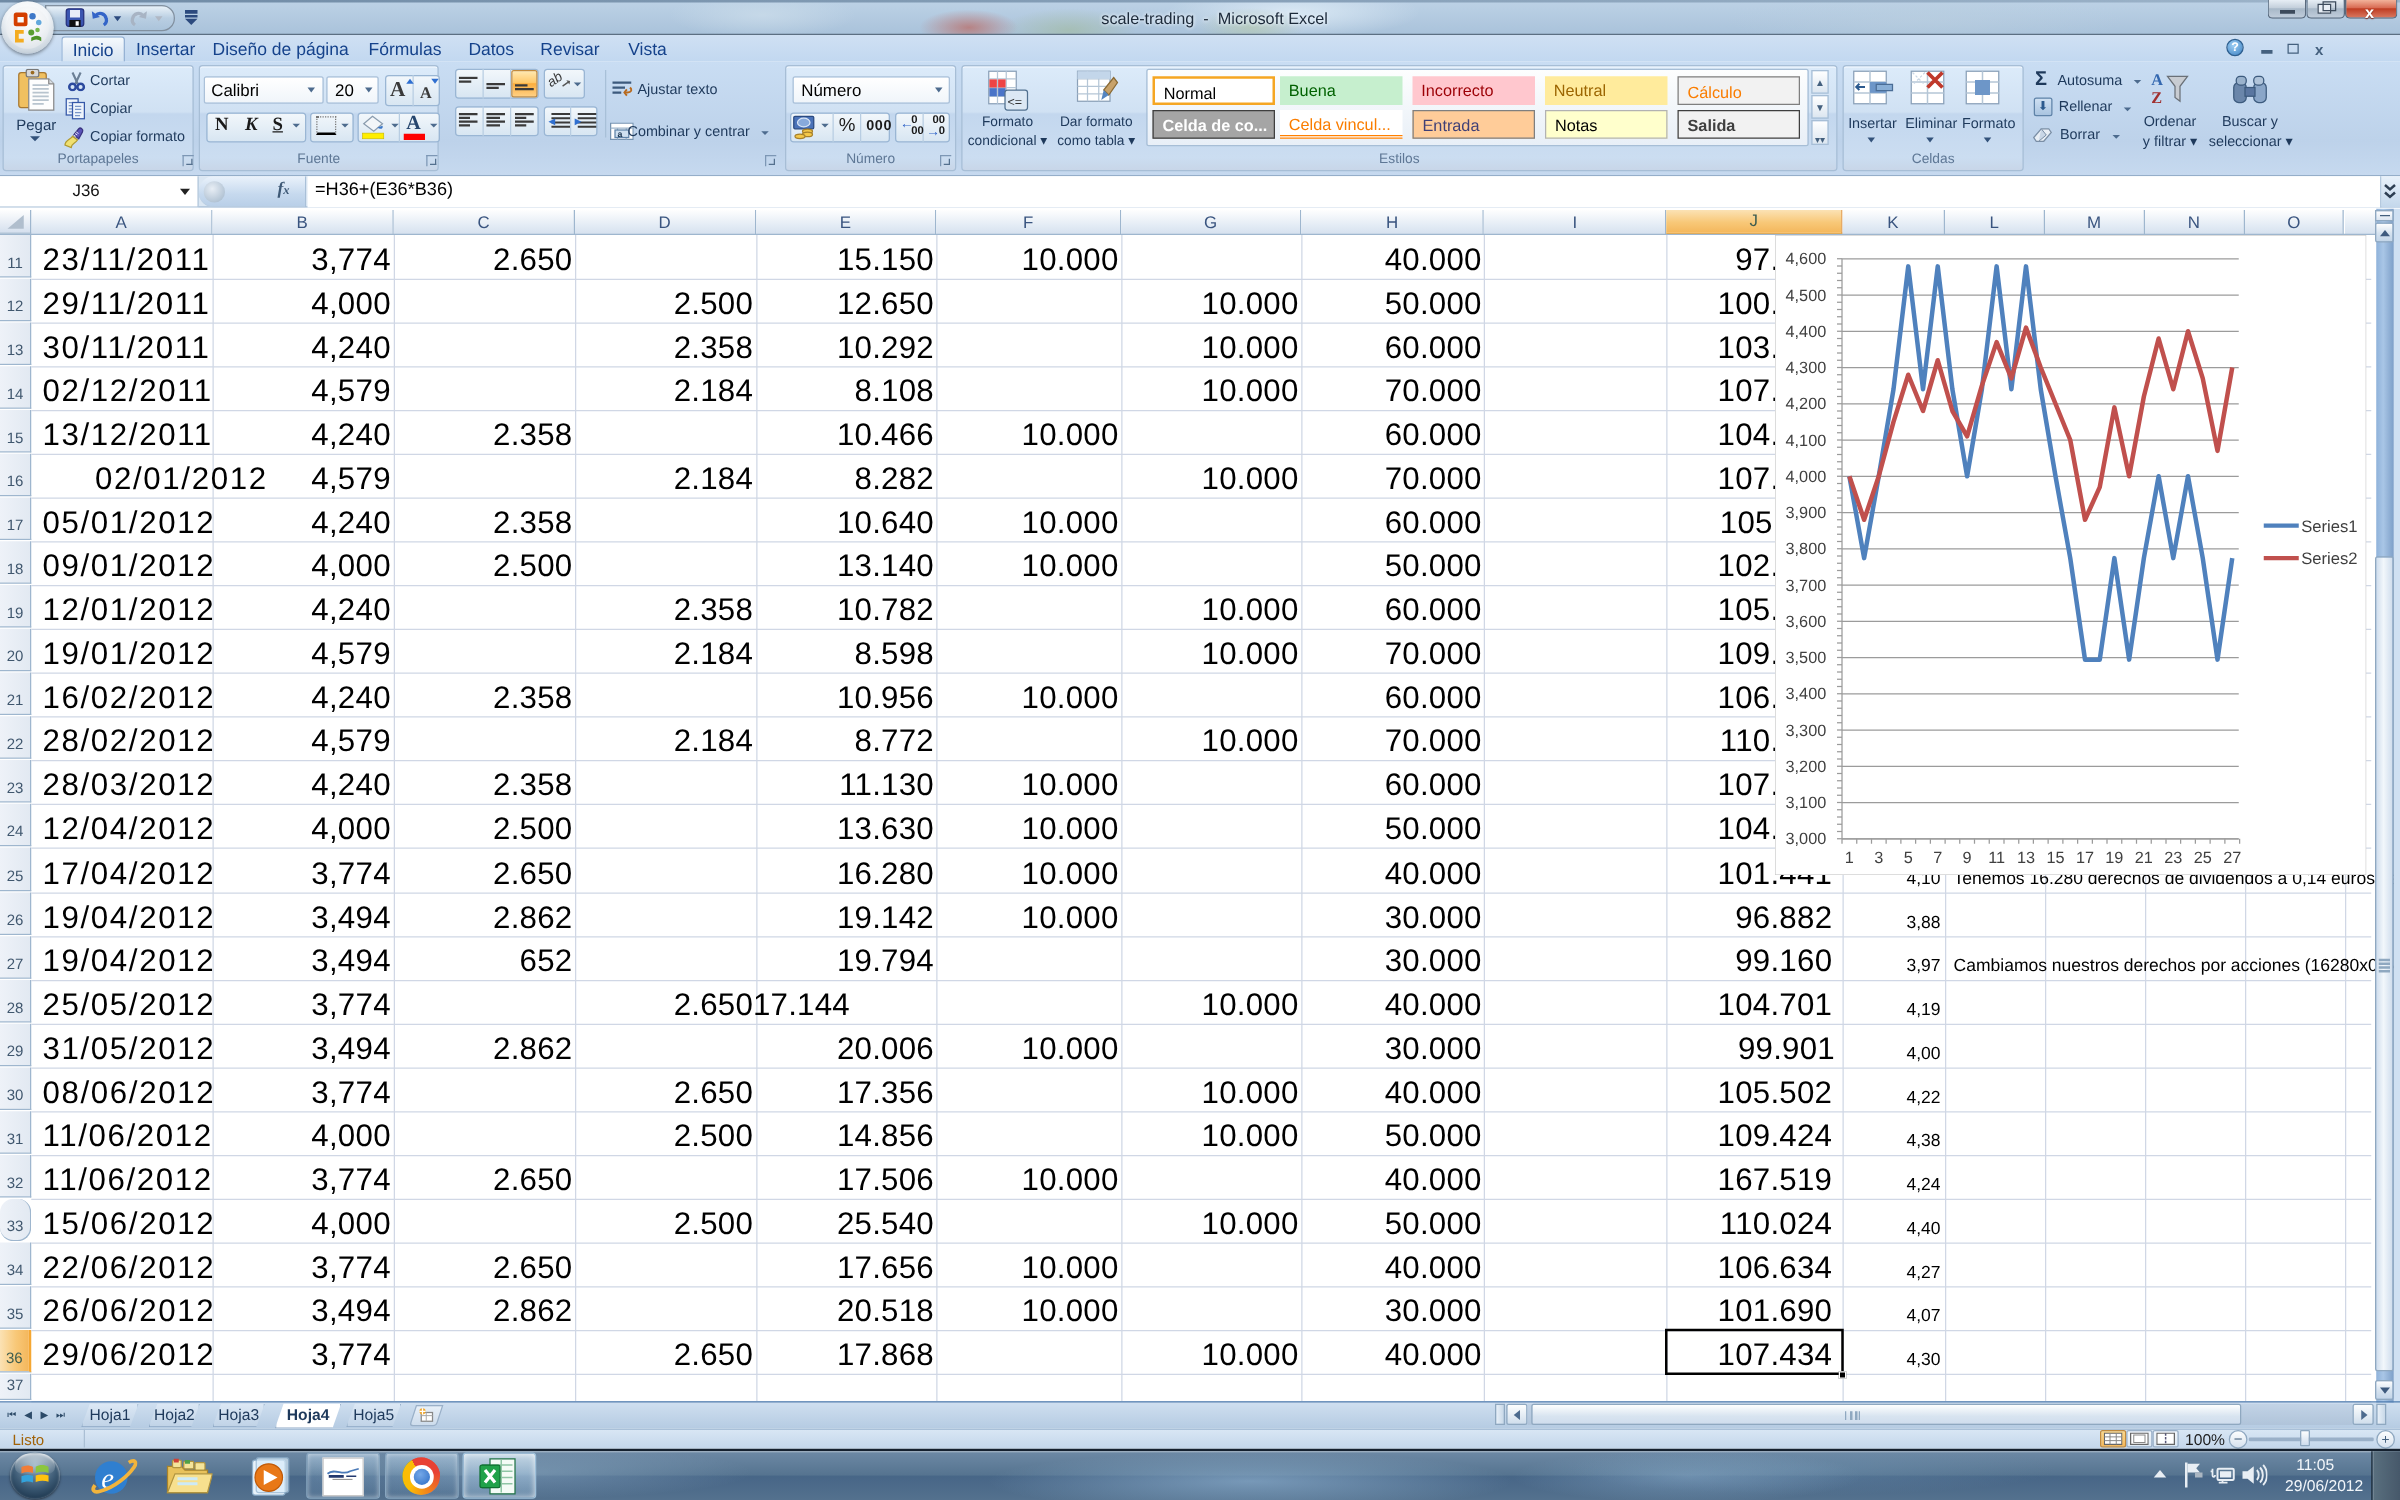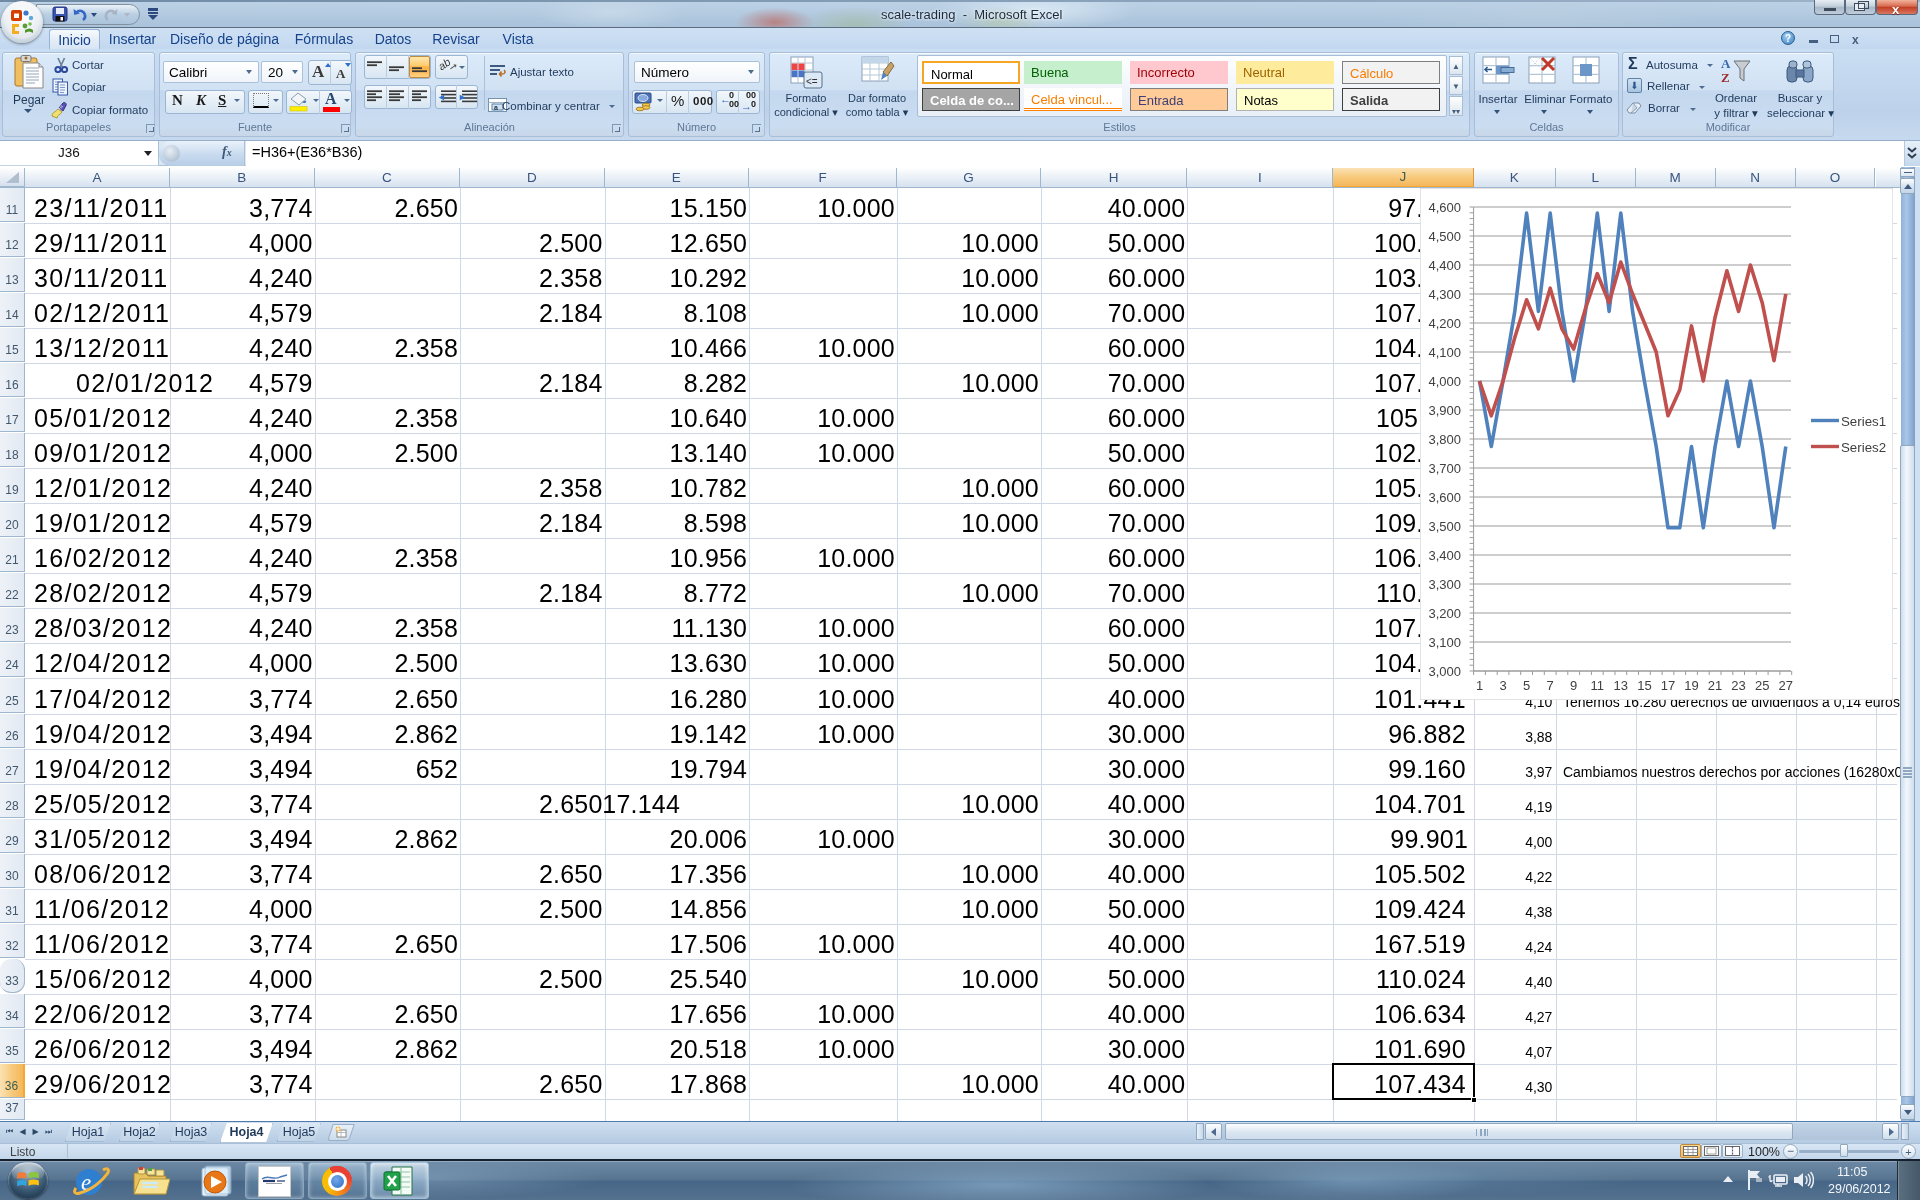--- a/index.html
+++ b/index.html
@@ -93,34 +93,28 @@
 <div class="a" style="left:1830px;top:35px;width:9px;height:8px;border:1.5px solid #44607e;"></div>
 <div class="a" style="left:1852px;top:33px;color:#44607e;font-size:12px;font-weight:bold;">x</div>
 
 <div class="a" style="left:0;top:49px;width:1920px;height:92px;background:linear-gradient(#c9ddf3,#bdd2ea 70%,#c6d9ef);border-bottom:1px solid #95aec9;"></div>
 <div class="grp" style="left:2px;width:153px;">
       <div class="grplbl">Portapapeles</div>
     </div>
 <div class="grp" style="left:159px;width:192px;">
       <div class="grplbl">Fuente</div>
     </div>
-<div class="grp" style="left:355px;width:269px;">
-      <div class="grplbl">Alineación</div>
-    </div>
 <div class="grp" style="left:628px;width:137px;">
       <div class="grplbl">Número</div>
     </div>
 <div class="grp" style="left:769px;width:701px;">
       <div class="grplbl">Estilos</div>
     </div>
 <div class="grp" style="left:1474px;width:145px;">
       <div class="grplbl">Celdas</div>
-    </div>
-<div class="grp" style="left:1622px;width:212px;">
-      <div class="grplbl">Modificar</div>
     </div>
 <div class="a" style="left:146px;top:124px;width:9px;height:9px;border-left:1px solid #7d97b5;border-top:1px solid #7d97b5;">
       <div class="a" style="left:2px;top:2px;width:5px;height:5px;border-right:1.5px solid #54708e;border-bottom:1.5px solid #54708e;"></div>
     </div>
 <div class="a" style="left:341px;top:124px;width:9px;height:9px;border-left:1px solid #7d97b5;border-top:1px solid #7d97b5;">
       <div class="a" style="left:2px;top:2px;width:5px;height:5px;border-right:1.5px solid #54708e;border-bottom:1.5px solid #54708e;"></div>
     </div>
 <div class="a" style="left:612px;top:124px;width:9px;height:9px;border-left:1px solid #7d97b5;border-top:1px solid #7d97b5;">
       <div class="a" style="left:2px;top:2px;width:5px;height:5px;border-right:1.5px solid #54708e;border-bottom:1.5px solid #54708e;"></div>
     </div>
@@ -894,21 +888,21 @@
         <div class="a" style="left:3px;top:0;width:1.5px;height:7px;background:#8fa8c0;"></div>
         <div class="a" style="left:7px;top:0;width:1.5px;height:7px;background:#8fa8c0;"></div>
       </div>
     </div>
 <div class="a" style="left:1882px;top:1123px;width:17px;height:17px;background:linear-gradient(#fdfefe,#d0deec);border:1px solid #8fa8c0;border-radius:2px;">
       <div class="a" style="left:6px;top:4px;border-top:4px solid transparent;border-bottom:4px solid transparent;border-left:5px solid #4d6b8e;"></div>
     </div>
 <div class="a" style="left:1901px;top:1123px;width:8px;height:17px;background:linear-gradient(90deg,#e8f0f8,#c8d8e8);border:1px solid #8fa8c0;"></div>
 
 <div class="a" style="left:0;top:1142.5px;width:1920px;height:16.5px;background:linear-gradient(#d8e6f4,#c3d6ea);border-top:1px solid #a9c0d8;"></div>
-<div class="a" style="left:10px;top:1145px;font-size:12px;color:#404040;">Listo</div>
+<div class="a" style="left:10px;top:1145px;font-size:12px;color:#a16207;">Listo</div>
 <div class="a" style="left:67px;top:1143px;width:1px;height:15px;background:#aabfd4;"></div>
 <div class="a" style="left:1680px;top:1144px;width:21px;height:14px;background:linear-gradient(#fbd88c,#f5b95c);border:1px solid #c08a3e;border-radius:2px;"></div>
 <svg class="a" style="left:1683px;top:1146px" width="15" height="10" viewBox="0 0 15 10">
       <rect x="0.5" y="0.5" width="14" height="9" fill="#fff" stroke="#666"></rect>
       <path d="M0.5 3.5h14M0.5 6.5h14M5 0.5v9M10 0.5v9" stroke="#888" stroke-width="0.8"></path>
     </svg>
 <div class="a" style="left:1701px;top:1144px;width:21px;height:14px;border:1px solid #9ab0c8;border-radius:2px;background:linear-gradient(#f2f7fc,#dce8f3);"></div>
 <svg class="a" style="left:1704px;top:1146px" width="15" height="10" viewBox="0 0 15 10">
       <rect x="0.5" y="0.5" width="14" height="9" fill="#fff" stroke="#666"></rect>
       <rect x="3" y="2" width="9" height="6" fill="none" stroke="#888" stroke-width="0.8"></rect>

